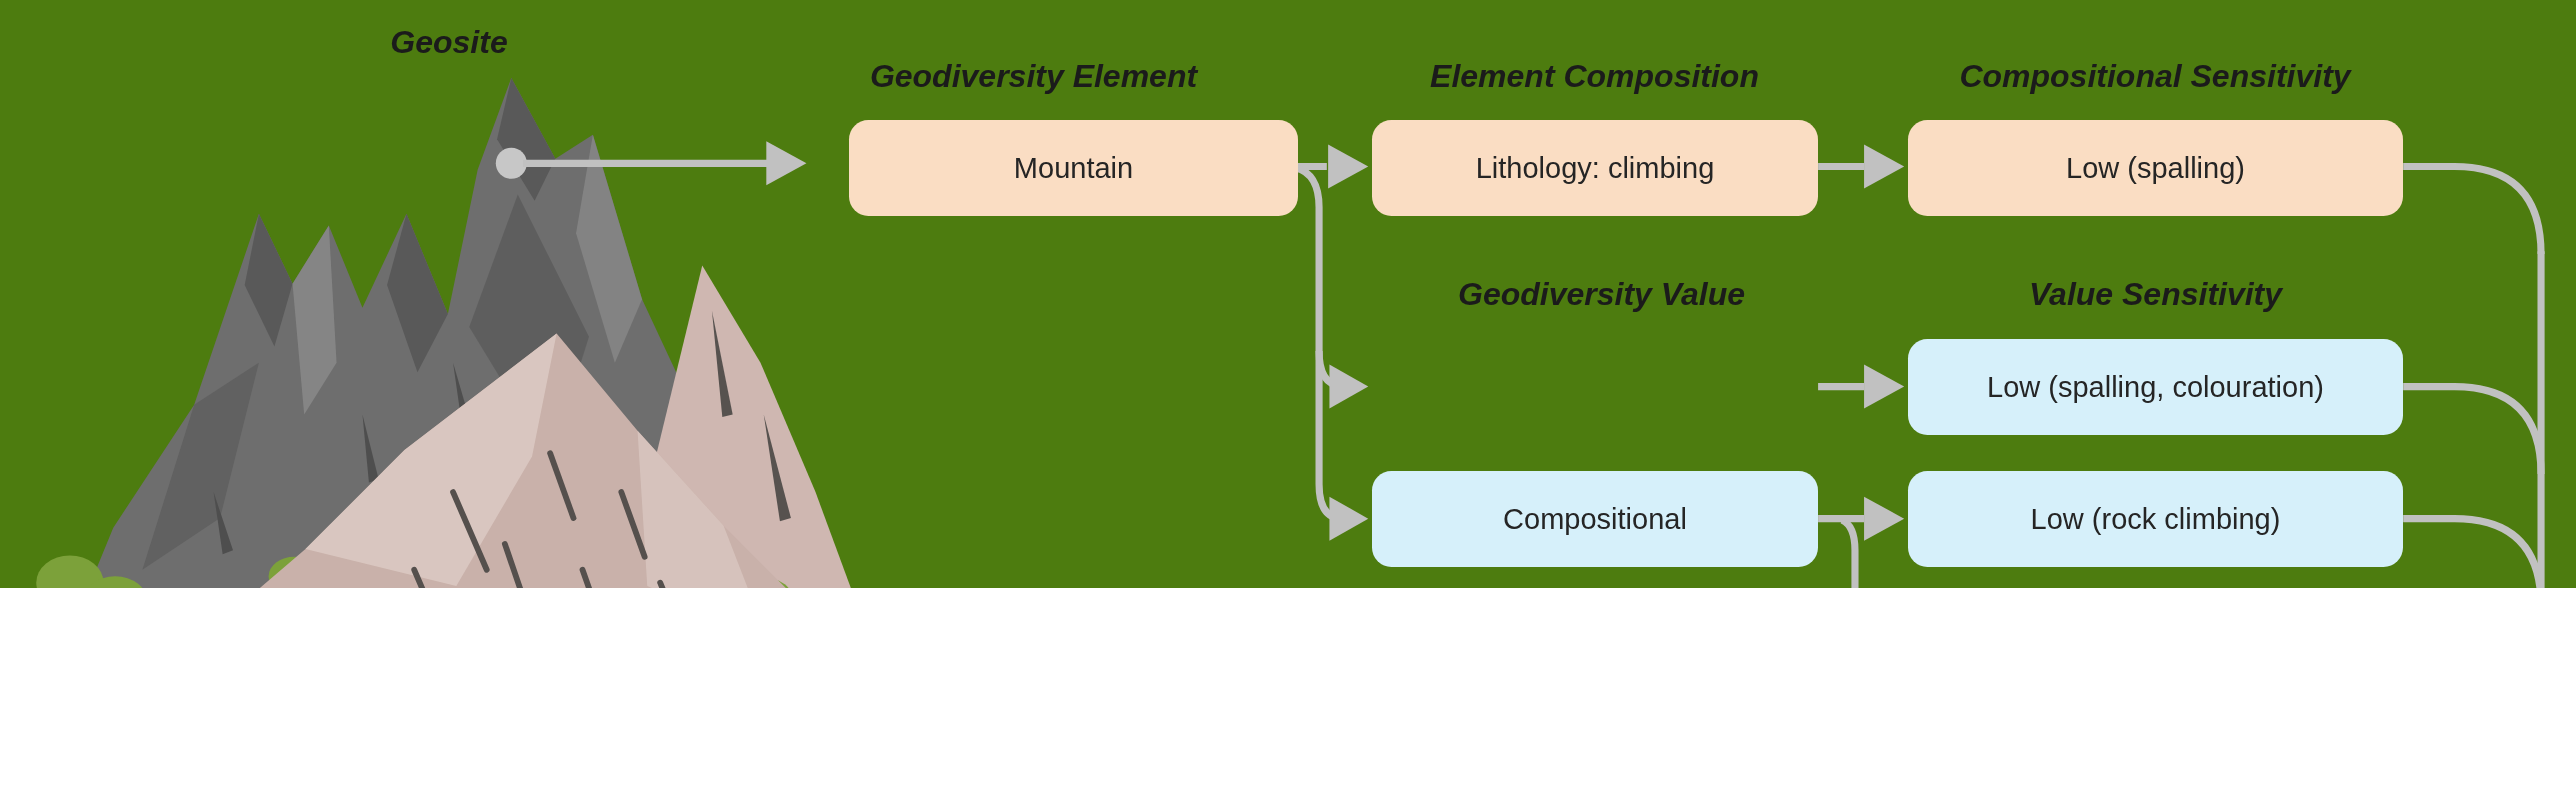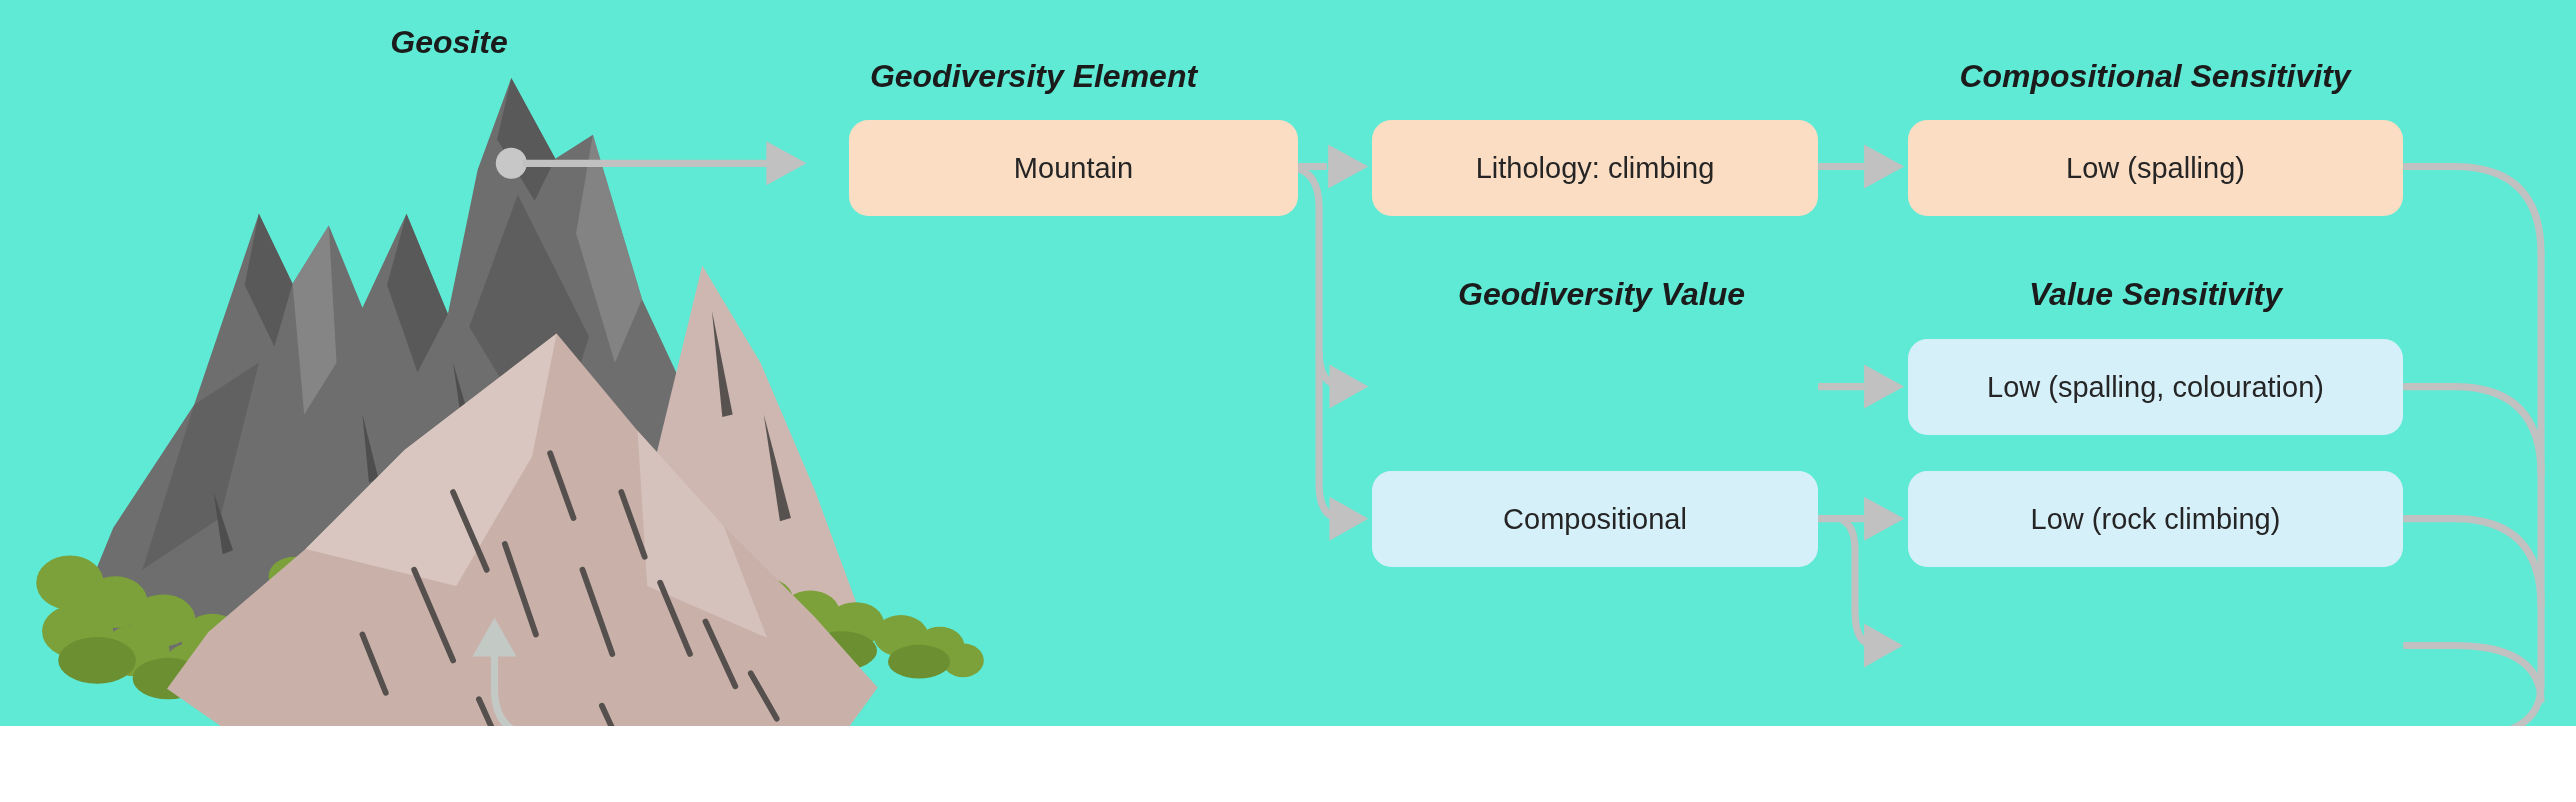--- a/index.html
+++ b/index.html
@@ -1,19 +1,19 @@
 <!DOCTYPE html>
 <html style="font-size:10.4px"><head>
 <meta charset="utf-8">
 <style>
   html,body{margin:0;padding:0;background:#ffffff;}
   .canvas{
     position:relative;
-    width:2576px;height:726px;
-    background:#5eead4;
+    width:2576px;height:588px;
+    background:#4d7c0f;
     font-family:"Liberation Sans", sans-serif;
     overflow:hidden;
   }
   .layer-svg{position:absolute;left:0;top:0;z-index:1;}
   .hdr{
     position:absolute;z-index:3;
     font-style:italic;font-weight:700;
     font-size:32px;line-height:41px;
     color:#1b1b1b;text-align:center;
     white-space:nowrap;
@@ -180,20 +180,21 @@
 
       <g stroke="#C3C9C5">
         <path d="M1682,1138 H838 Q764,1138 764,1064 V1002"></path>
         <polygon points="764,954 730,1014 798,1014" fill="#C3C9C5" stroke="none"></polygon>
       </g>
     </g>
   </svg>
 
   <div class="hdr h-geosite">Geosite</div>
   <div class="hdr h-gelem">Geodiversity Element</div>
+  <div class="hdr h-ecomp">Element Composition</div>
   <div class="hdr h-csens">Compositional Sensitivity</div>
   <div class="hdr h-gval">Geodiversity Value</div>
   <div class="hdr h-vsens">Value Sensitivity</div>
 
   <div class="node peach n-mountain">Mountain</div>
   <div class="node peach n-lithology">Lithology: climbing</div>
   <div class="node peach n-compsens">Low (spalling)</div>
   <div class="node blue n-aessens">Low (spalling, colouration)</div>
   <div class="node blue n-recreational">Compositional</div>
   <div class="node blue n-climbsens">Low (rock climbing)</div>

